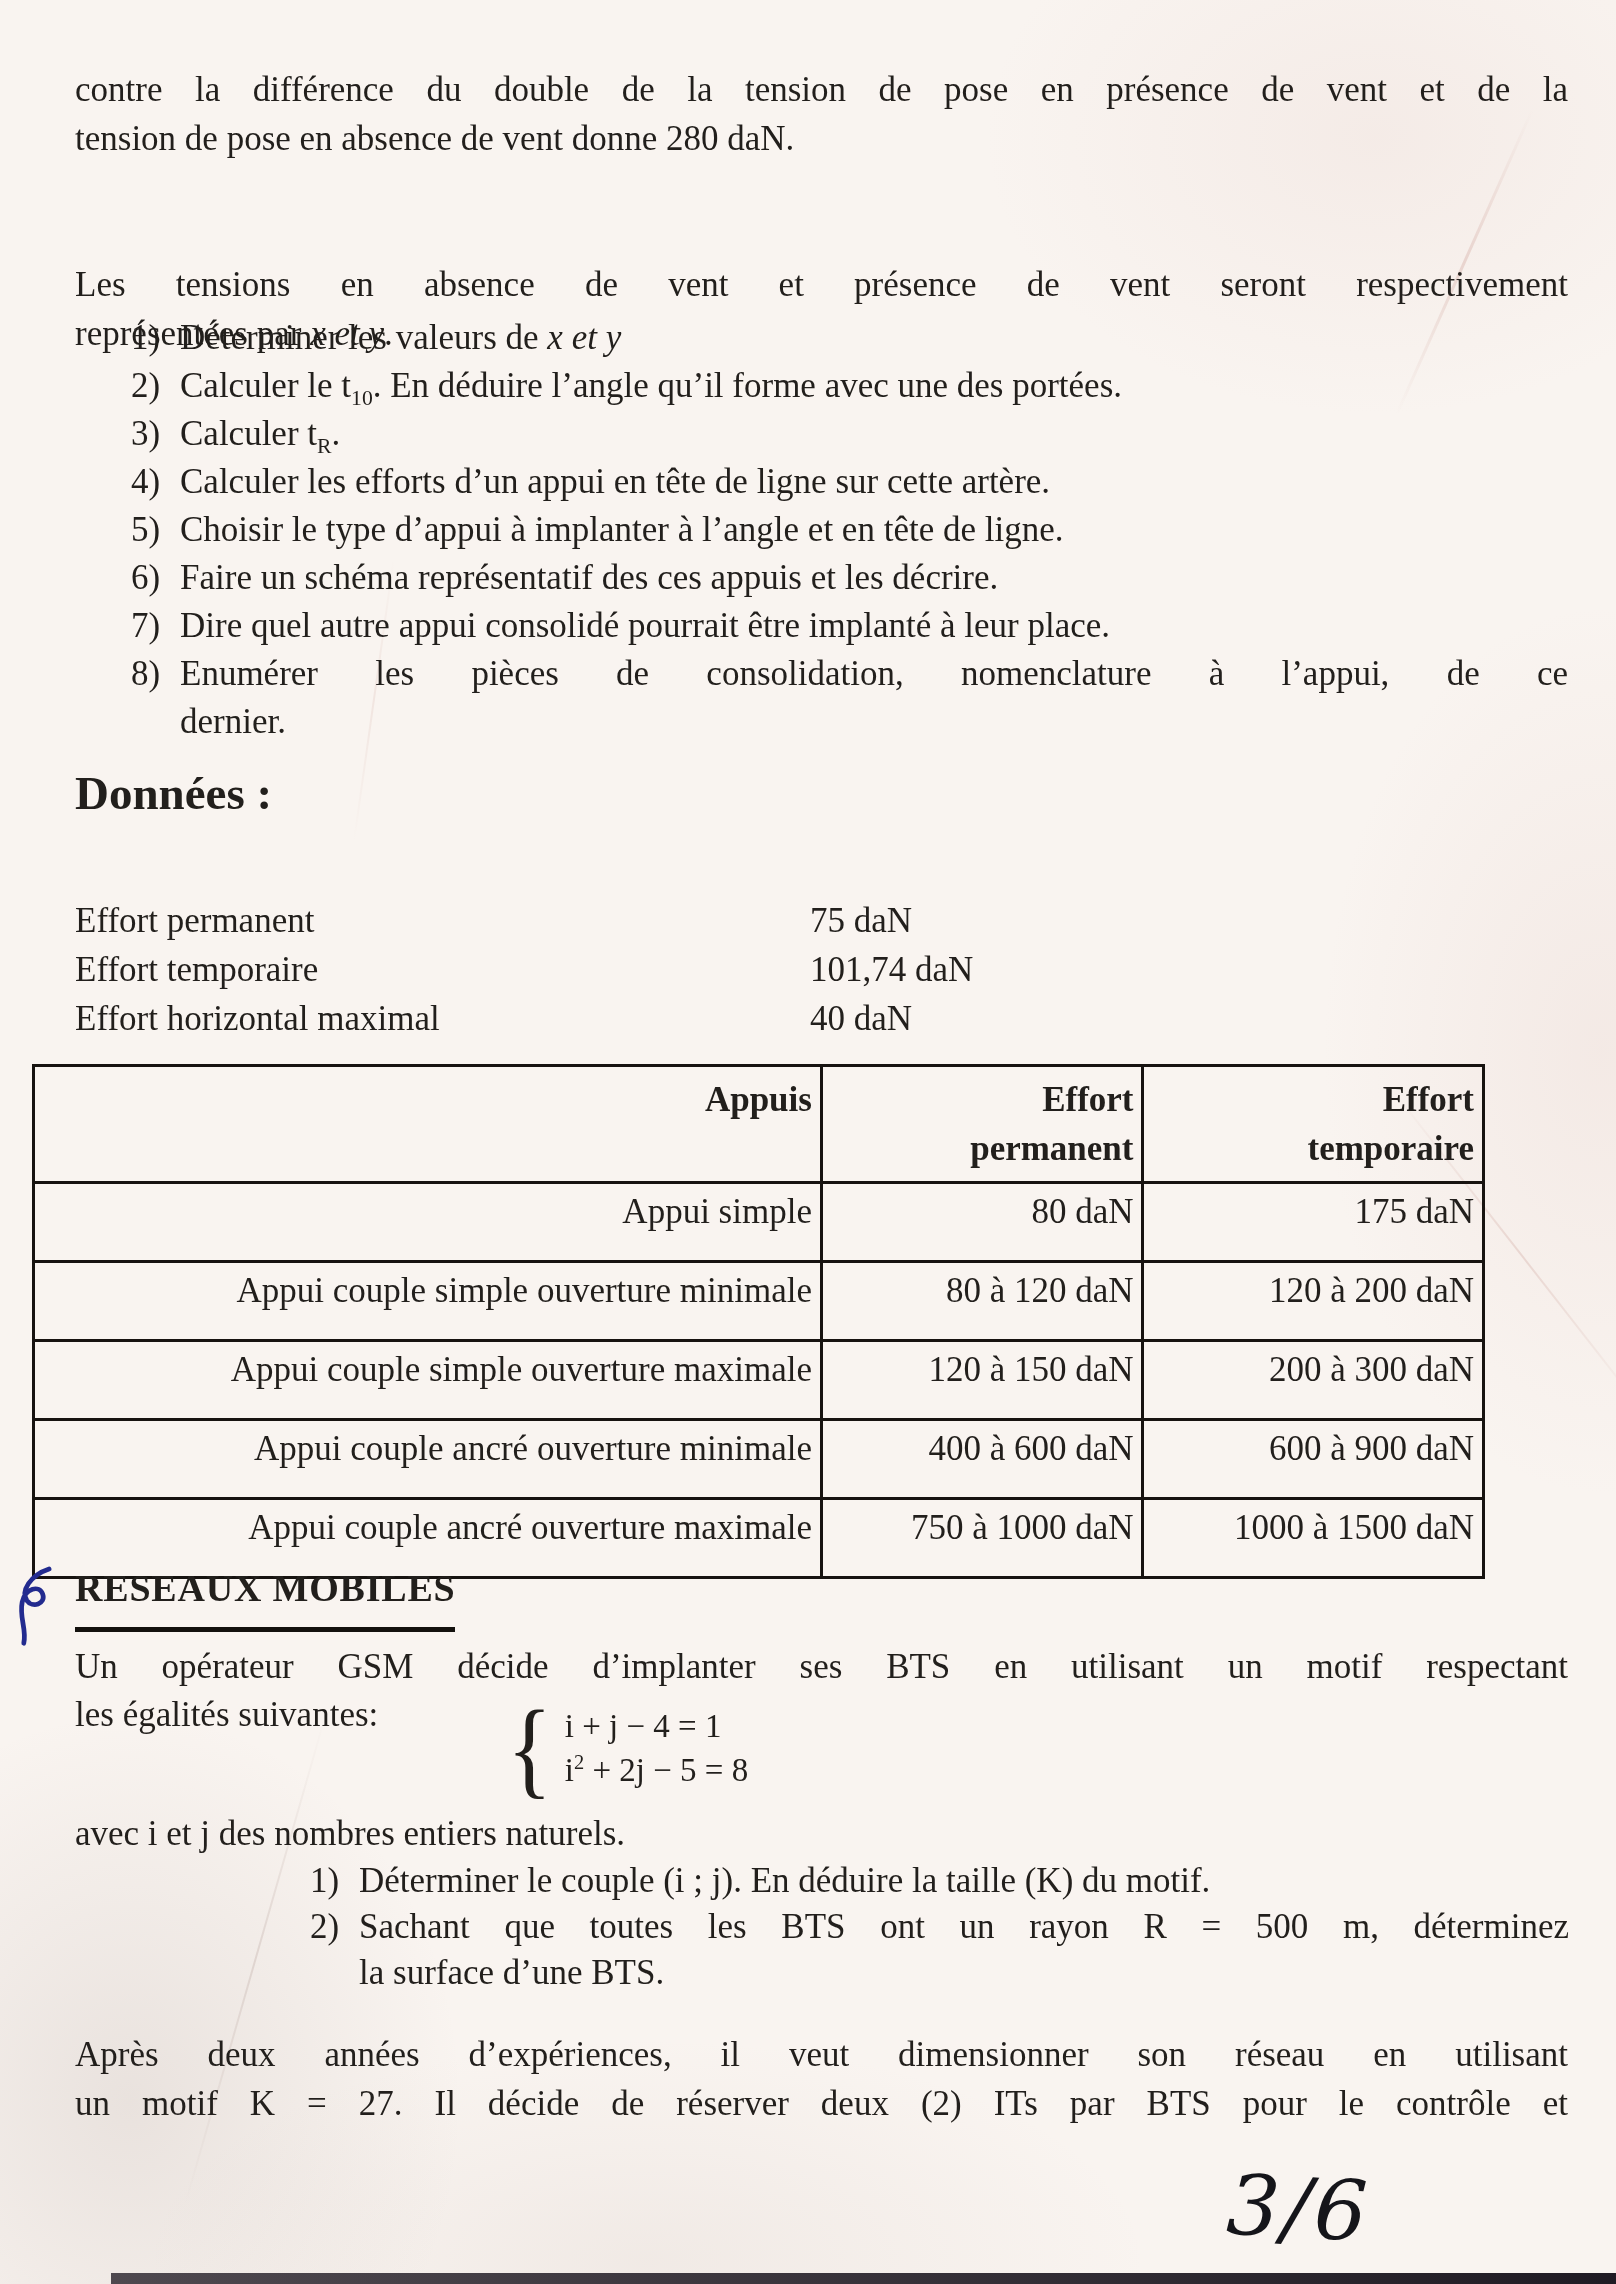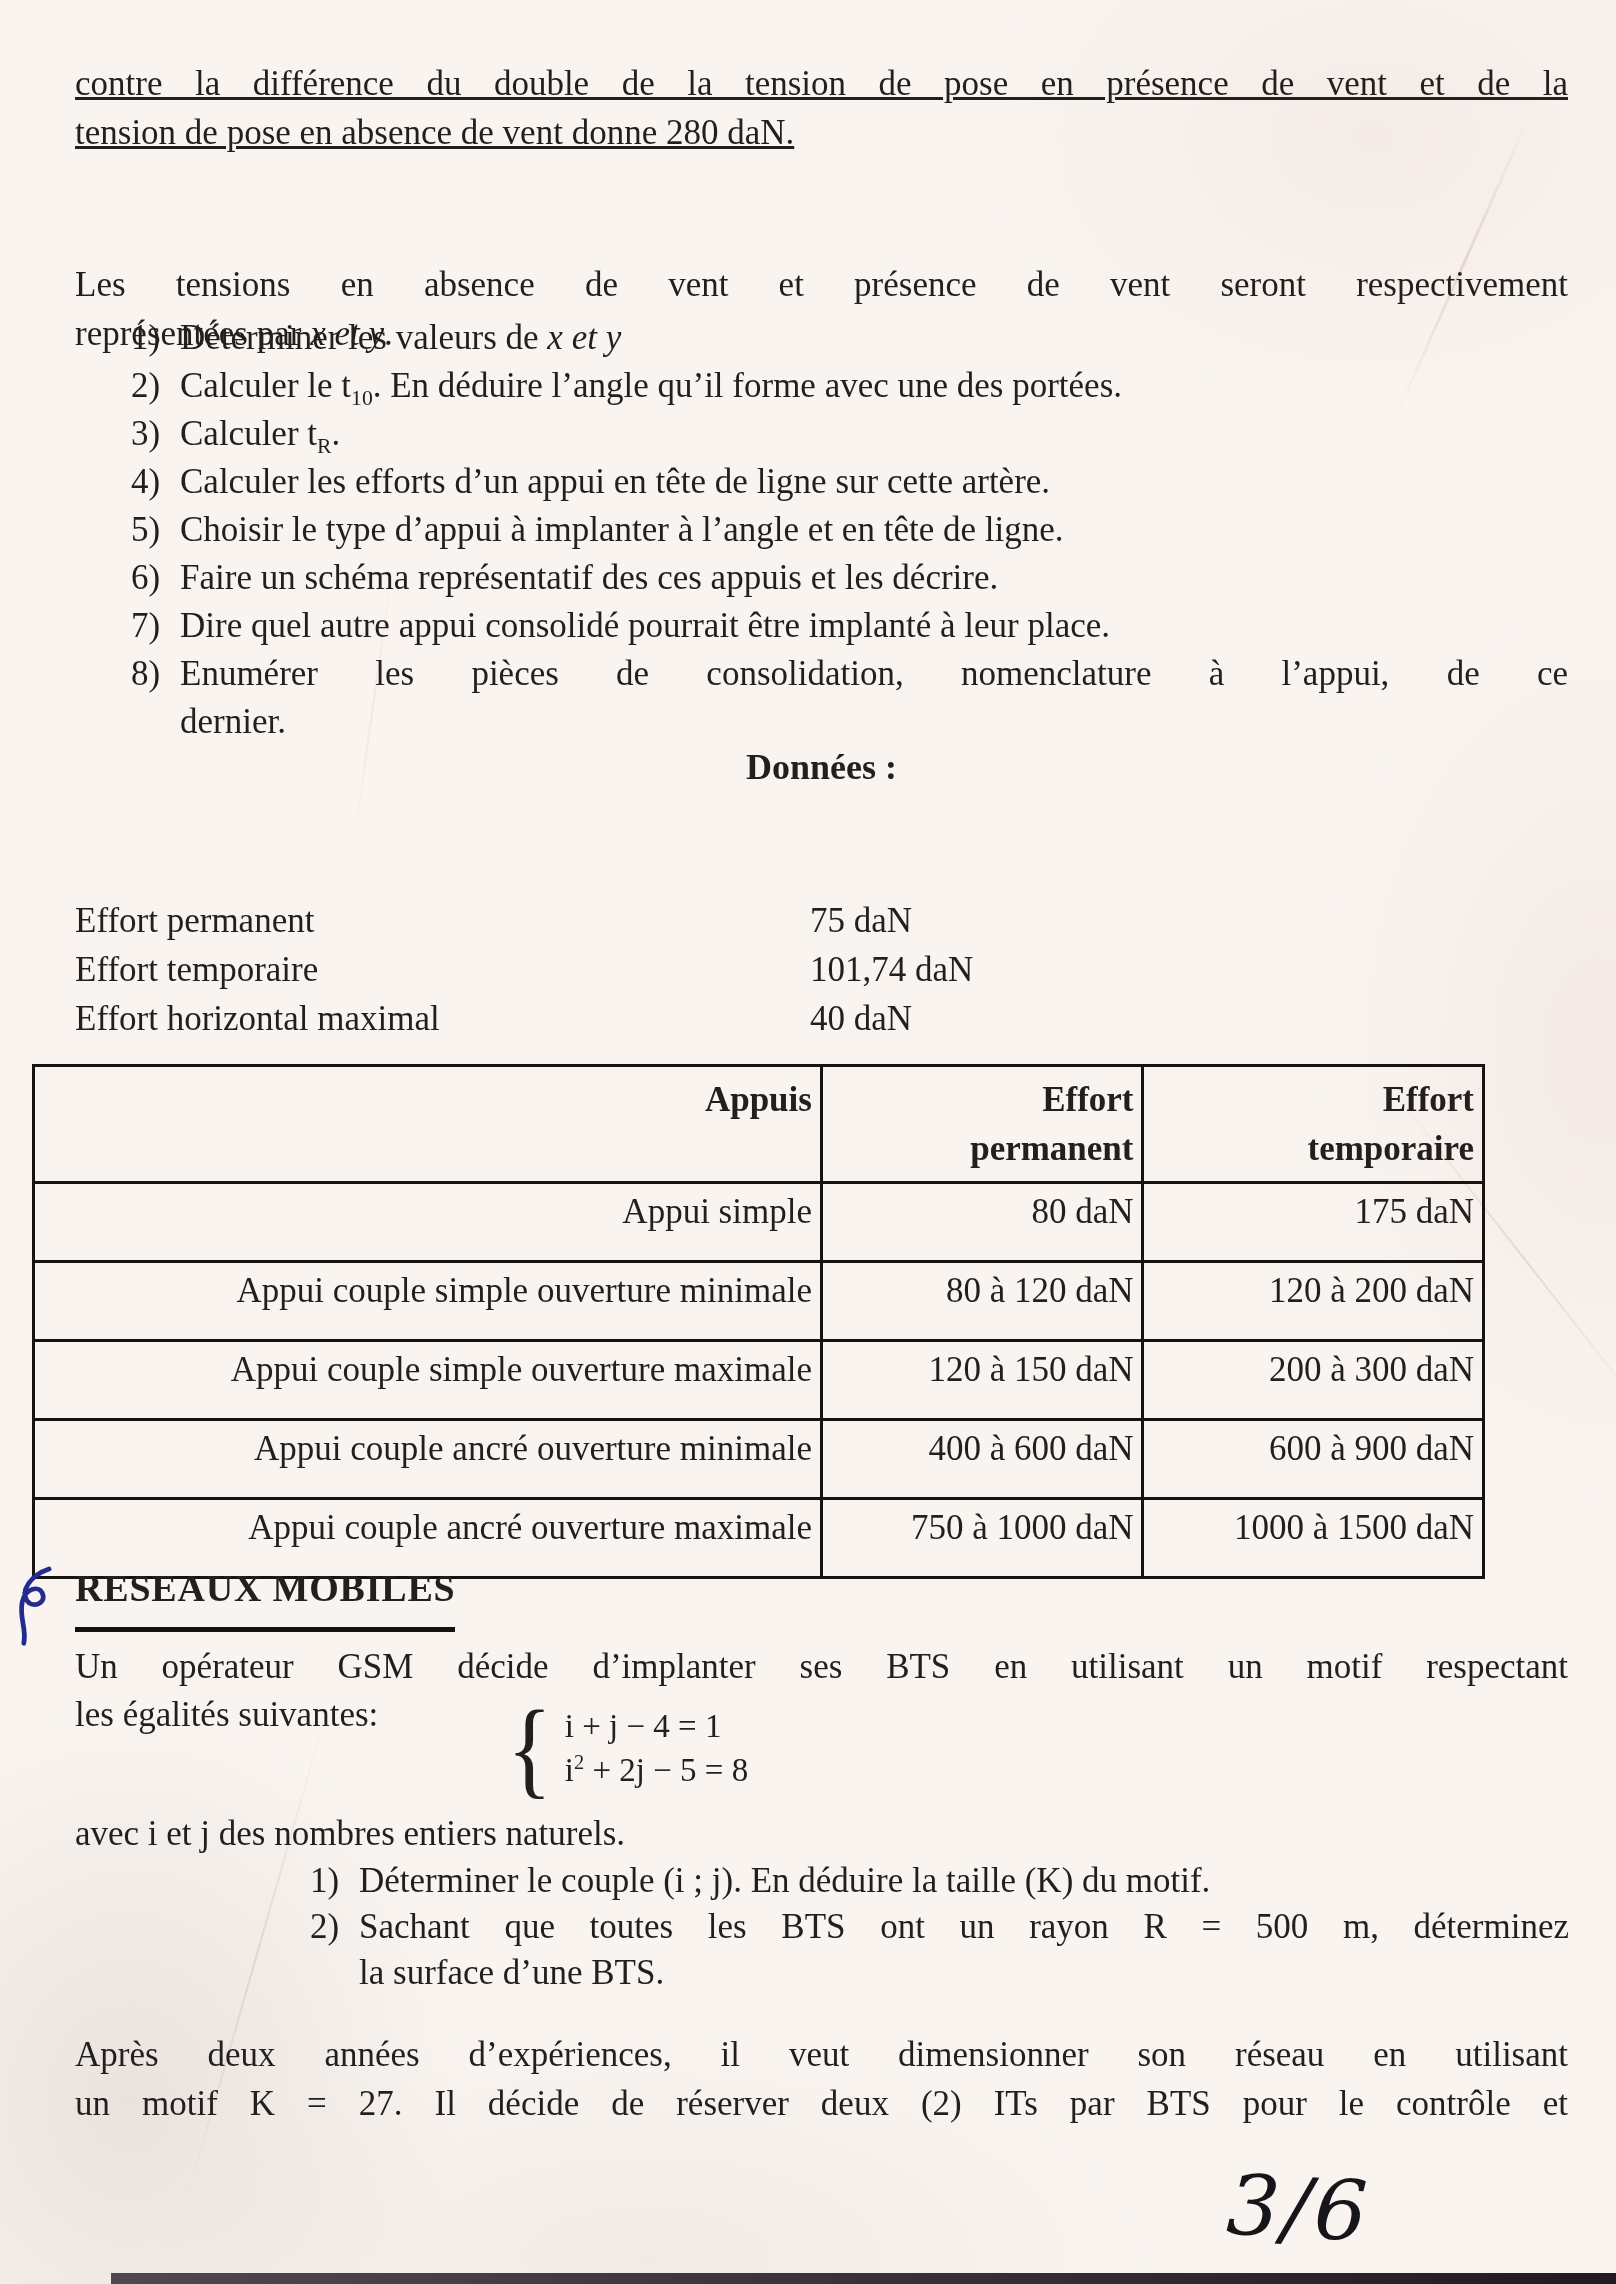--- a/index.html
+++ b/index.html
@@ -76,21 +76,21 @@
 </head>
 <body>
 
 <div class="page">
 
   <div class="crease crease-1"></div>
   <div class="crease crease-2"></div>
   <div class="crease crease-3"></div>
   <div class="crease crease-4"></div>
 
-  <p class="para" style="top:24px;text-decoration:underline;">
+  <p class="para" style="top:30px;">
     <span class="jline">contre la différence du double de la tension de pose en présence de vent et de la</span>
     <span class="nline">tension de pose en absence de vent donne 280 daN.</span>
   </p>
 
   <p class="para" style="top:225px;">
     <span class="jline">Les tensions en absence de vent et présence de vent seront respectivement</span>
     <span class="nline"><span>représentées par </span><span class="math">x et y</span><span>.</span></span>
   </p>
 
   <div class="qlist" style="top:314px;">
@@ -124,21 +124,21 @@
     </div>
     <div class="qitem">
       <span class="qnum">8)</span>
       <span class="qtext">
         <span class="jline">Enumérer les pièces de consolidation, nomenclature à l’appui, de ce</span>
         <span class="nline">dernier.</span>
       </span>
     </div>
   </div>
 
-  <div class="para heading" style="top:743px;font-size:36px;text-align:center;">Données :</div>
+  <div class="para heading" style="top:769px;font-size:47px;">Données :</div>
 
   <div class="para" style="top:896px;">
     <div class="data-line">
       <span class="dl-label">Effort permanent</span>
       <span class="dl-value">75 daN</span>
     </div>
     <div class="data-line">
       <span class="dl-label">Effort temporaire</span>
       <span class="dl-value">101,74 daN</span>
     </div>

